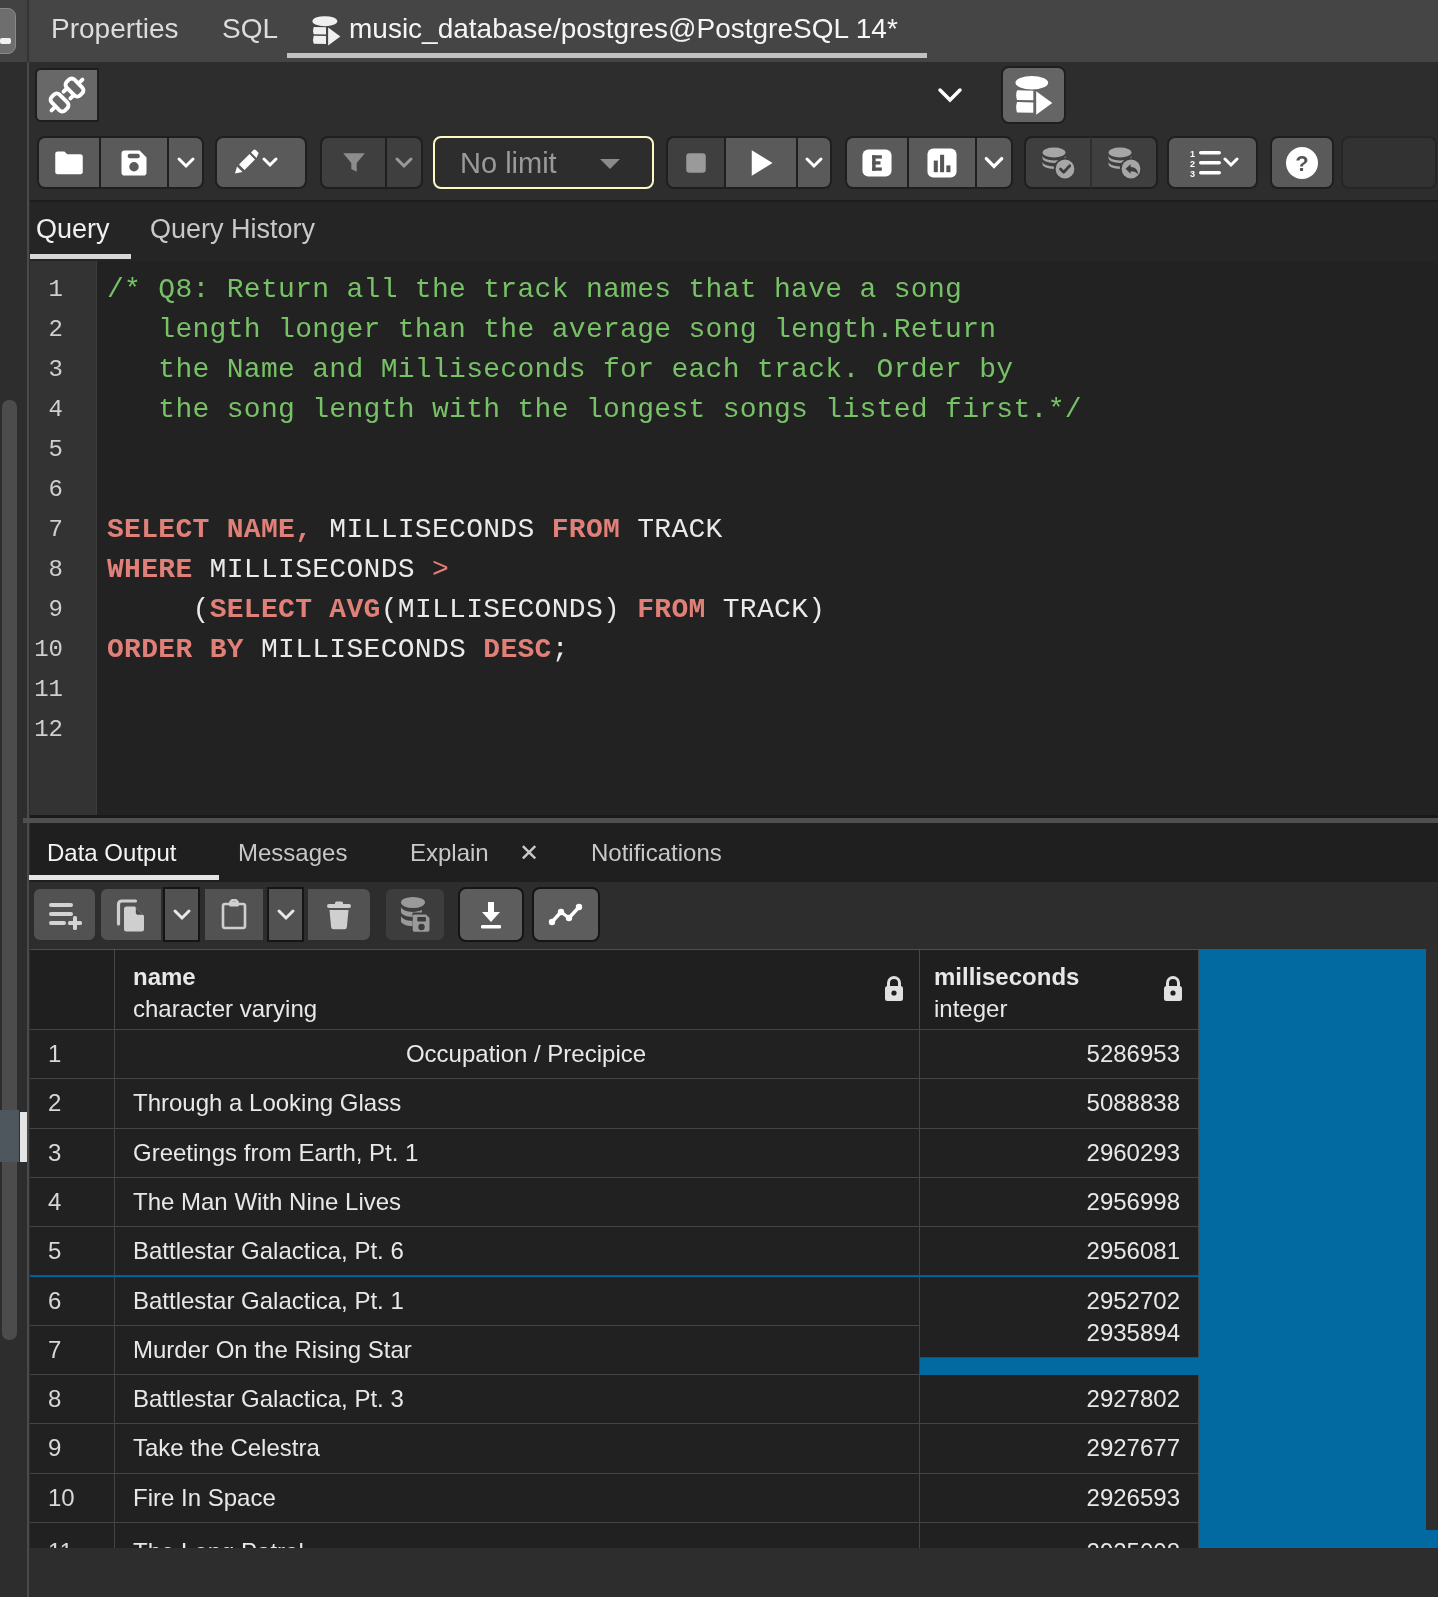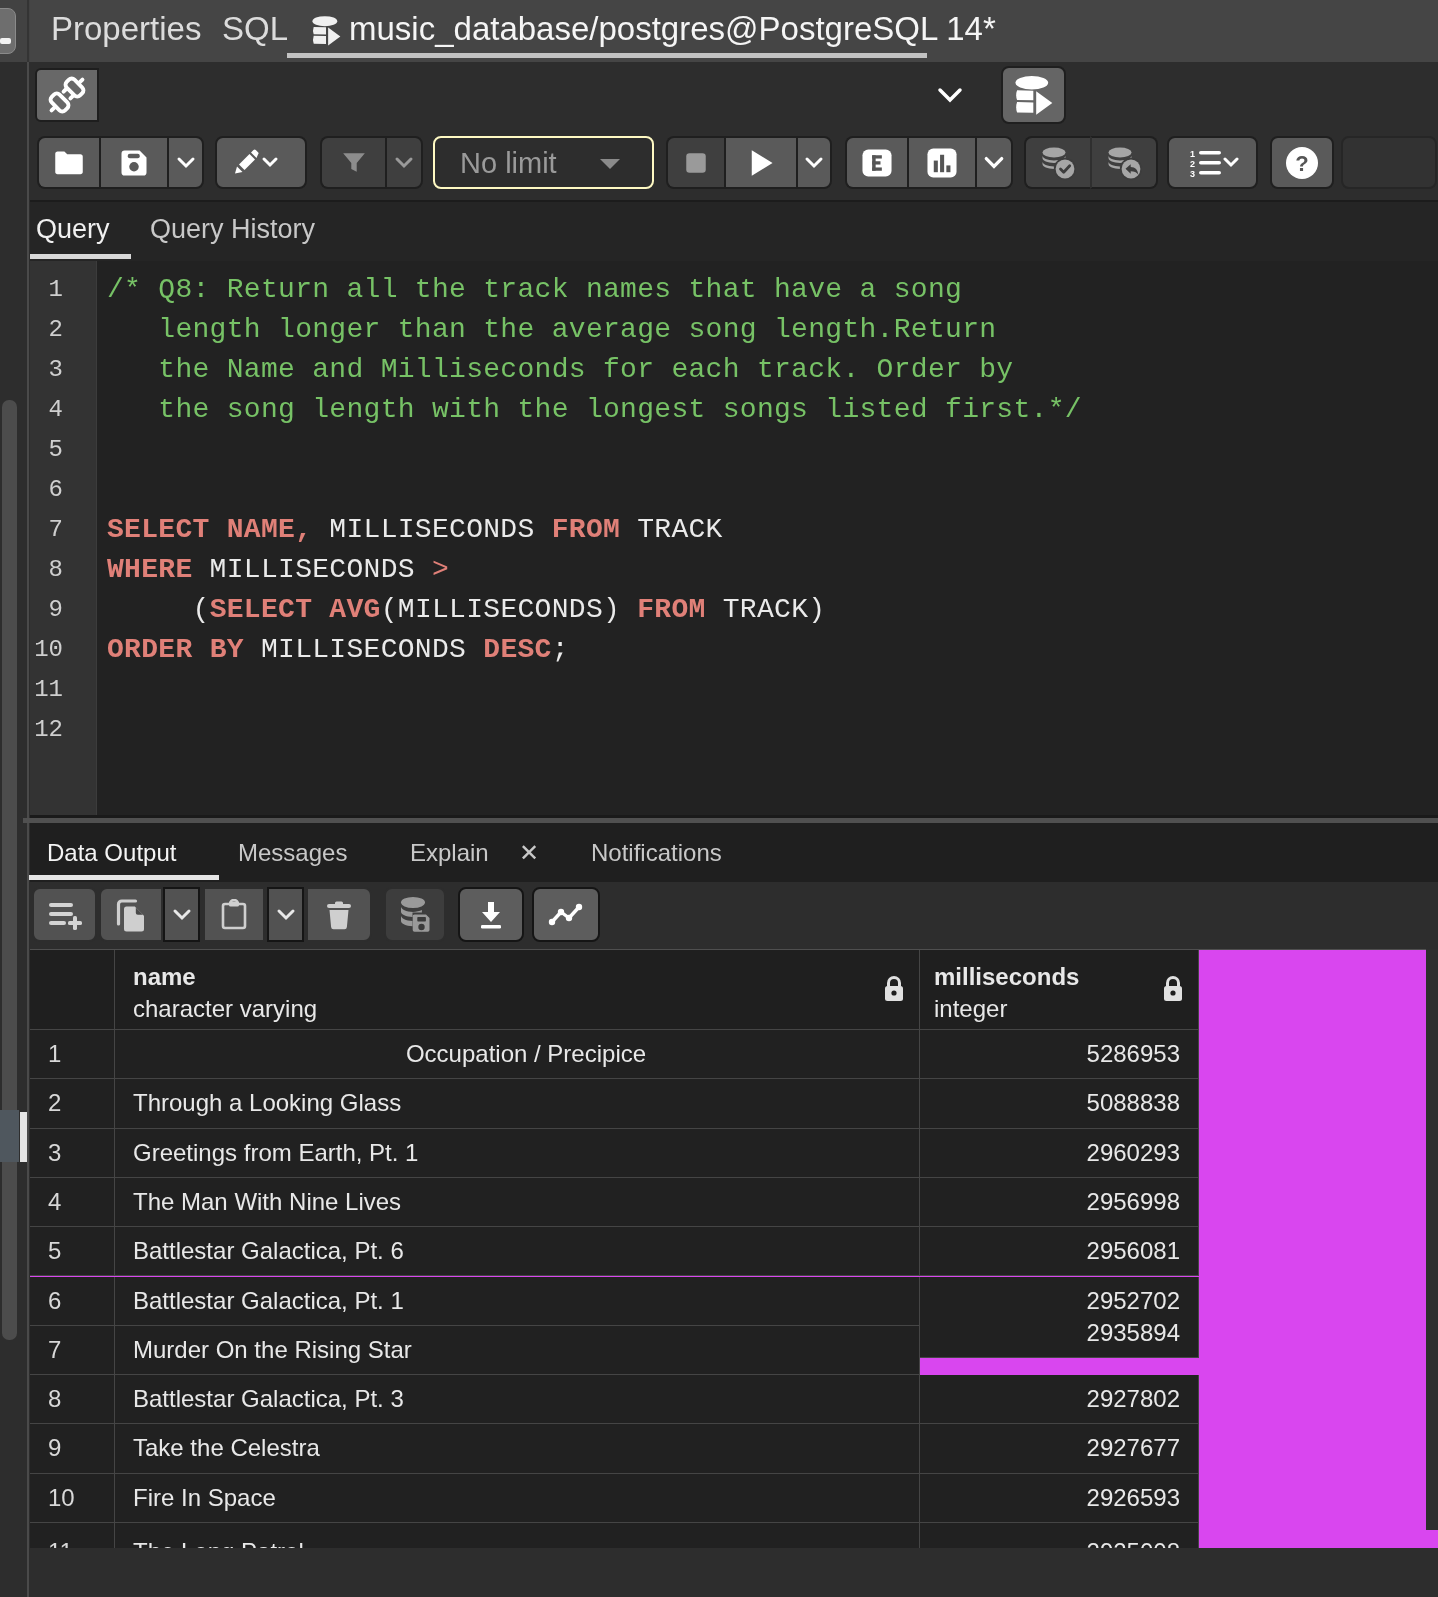--- a/index.html
+++ b/index.html
@@ -13,21 +13,21 @@
 #lsep { left:27px; top:62px; width:2px; height:1535px; background:#4a4a4a; }
 #lseptop { left:27px; top:0; width:2px; height:62px; background:#343434; }
 #lthumb { left:2px; top:400px; width:15px; height:940px; background:#4c4c4c; border-radius:7px; }
 #lhandlebg { left:0px; top:1110px; width:19px; height:52px; background:#4f575e; }
 #lhandle { left:20px; top:1112px; width:7px; height:50px; background:#e5e5e5; }
 #topleftbtn { left:-12px; top:8px; width:28px; height:46px; background:#6e6e6e; border-radius:8px; border:1px solid #8a8a8a; }
 #topleftbtn .dash { position:absolute; left:11px; top:29px; width:11px; height:6px; background:#f2f2f2; border-radius:2px; }
 
 
 #tabbar { left:30px; top:0; width:1408px; height:62px; background:#454545; }
-.toptab { position:absolute; top:0; height:62px; line-height:57px; font-size:33px; color:#dcdcdc; }
+.toptab { position:absolute; top:0; height:62px; line-height:57px; font-size:28px; color:#dcdcdc; }
 #tbunderline { left:257px; top:53px; width:640px; height:5px; background:#c2c2c2; }
 
 
 #connrow { left:30px; top:62px; width:1408px; height:66px; background:#2d2d2d; }
 #plugbtn { left:5px; top:6px; width:64px; height:54px; background:#686868; border:2px solid #1e1e1e; border-radius:6px 0 0 6px; }
 #conndd { left:69px; top:6px; width:898px; height:54px; background:#6a6a6a; border:2px solid #1e1e1e; border-left:2px solid #3a3a3a; }
 #conndd .txt { position:absolute; left:21px; top:0; line-height:53px; font-size:29px; color:#fafafa; }
 #connbtn { left:971px; top:4px; width:65px; height:58px; background:#656565; border:2px solid #1f1f1f; border-radius:8px; }
 
 
@@ -58,21 +58,21 @@
 
 #dtabs { left:30px; top:823px; width:1408px; height:59px; background:#1f1f1f; }
 .dtab { position:absolute; top:0; height:59px; line-height:60px; font-size:24px; color:#c8c8c8; }
 #dunderline { left:-1px; top:52px; width:190px; height:5px; background:#e5e5e5; }
 #dtoolrow { left:30px; top:882px; width:1408px; height:67px; background:#2d2d2d; }
 .dbtn { position:absolute; top:5px; height:55px; background:#525252; border:2px solid #2d2d2d; }
 .dbtn.outl { border-color:#151515; }
 .dbtn.dis { background:#3d3d3d; }
 
 
-#tablearea { left:30px; top:949px; width:1408px; height:599px; background:#d946ef; overflow:hidden; }
+#tablearea { left:30px; top:949px; width:1408px; height:599px; background:#0369a1; overflow:hidden; }
 #rsscroll { left:1396px; top:0px; width:12px; height:581px; background:#2e2e2e; }
 .cell { position:absolute; background:#212121; border-right:1px solid #454545; border-bottom:1px solid #454545; color:#e8e8e8; font-size:24px; }
 .hcell { background:#1f1f1f; }
 #tabletop { left:0; top:0; width:1396px; height:1px; background:#4f4f4f; }
 .rowname { padding-left:18px; line-height:48px; }
 .rowms { padding-right:18px; line-height:48px; text-align:right; }
 
 
 #statusbar { left:30px; top:1548px; width:1408px; height:49px; background:#303030; border-top:2px solid #454545; }
 #statusbar .t { position:absolute; top:0; line-height:46px; font-size:29px; color:#e5e5e5; }

